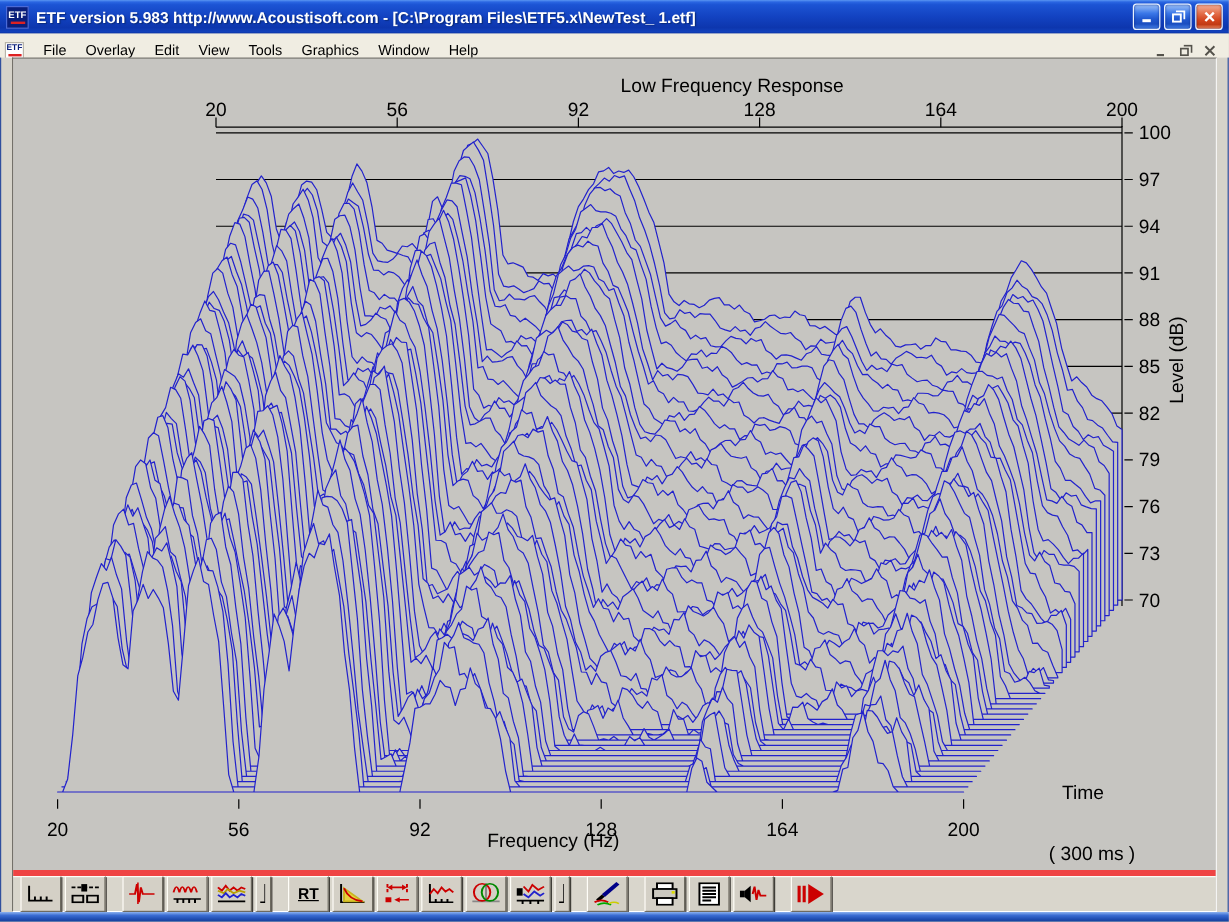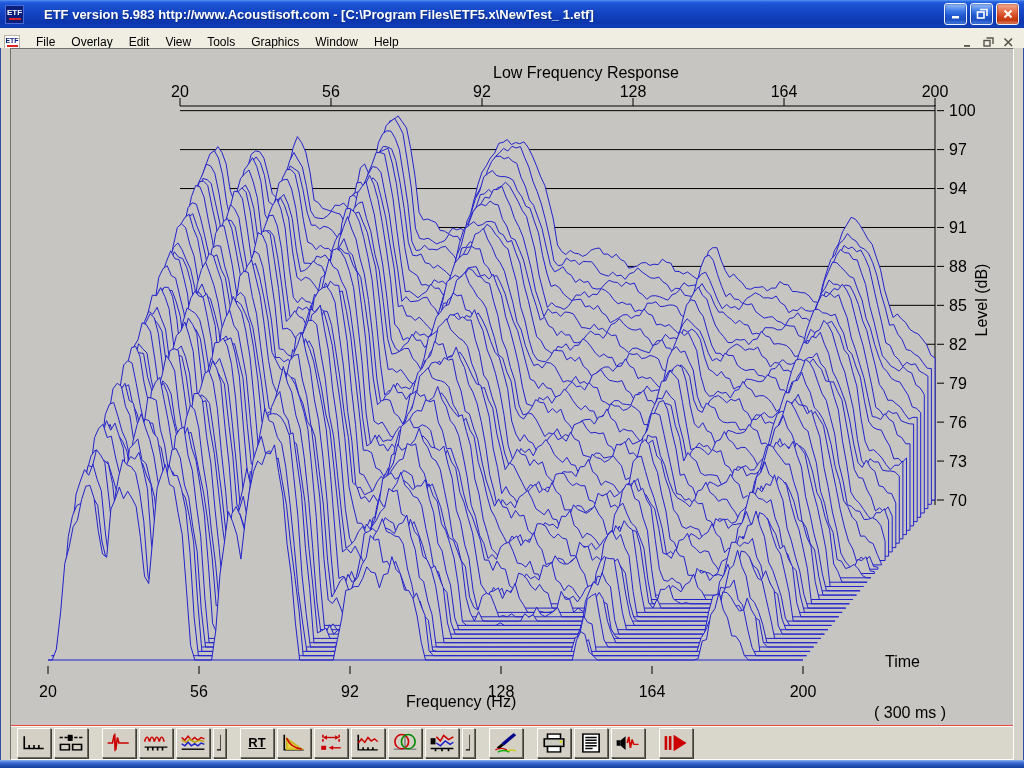--- a/index.html
+++ b/index.html
@@ -14,21 +14,21 @@
     background:linear-gradient(180deg,#5a96f2 0%,#2a66e2 6%,#1c54d4 14%,#1343c2 48%,#0d36ae 82%,#1140ba 94%,#0c33a4 100%);
     display:flex;align-items:center;box-sizing:border-box;padding-left:5px;
   }
   .app-icon{
     width:17px;height:17px;background:#0a1e7a;border:1px solid #4a6ad8;
     display:flex;flex-direction:column;align-items:center;justify-content:center;flex:0 0 auto;
   }
   .app-icon .ei{color:#fff;font-size:8px;font-weight:bold;line-height:8px;letter-spacing:0;}
   .app-icon .eb{width:12px;height:2px;background:#d22;margin-top:1px;}
   .title-text{
-    color:#fff;font-size:13px;font-weight:bold;margin-left:20px;
+    color:#fff;font-size:13px;font-weight:bold;margin-left:6px;
     text-shadow:1px 1px 1px #092a7a;white-space:nowrap;overflow:hidden;flex:1 1 auto;
   }
   .tb-controls{display:flex;gap:3px;margin-right:5px;flex:0 0 auto;}
   .tb-btn{
     width:23px;height:22px;border-radius:3px;border:1px solid #eaf2fc;box-sizing:border-box;
     display:flex;align-items:center;justify-content:center;
     background:linear-gradient(180deg,#9dc2f8 0%,#3c78e8 35%,#2057ce 60%,#1b4ec0 80%,#4a86ec 100%);
     box-shadow:inset 0 0 2px #0a2a88;
   }
   .tb-btn.close{
@@ -58,21 +58,21 @@
     border-top:1px solid #73716a;border-left:1px solid #73716a;
     border-bottom:1px solid #fff;border-right:1px solid #fff;
     background:#c6c5c1;
   }
   .chart-wrap{position:absolute;left:0;top:0;width:1002px;height:676px;background:#c6c5c1;}
   .chart-wrap svg{position:absolute;left:0;top:0;}
   .chart-label{position:absolute;color:#000;font-size:16px;line-height:17px;white-space:pre;}
   
   .toolbar{
     position:absolute;left:0;top:676px;width:1002px;height:34px;box-sizing:border-box;
-    border-top:1px solid #ef4444;box-shadow:inset 0 1px 0 #fcfbf6;
+    border-top:5px solid #ef4444;box-shadow:inset 0 1px 0 #fcfbf6;
     background:#d9d6cc;display:flex;align-items:center;padding:0 0 0 3px;
   }
   .tool-btn{
     width:34px;height:30px;box-sizing:border-box;margin-left:3px;flex:0 0 auto;
     background:#d4d0c6;
     border-top:1px solid #fffef8;border-left:1px solid #fffef8;
     border-right:1px solid #6d6a60;border-bottom:1px solid #6d6a60;
     box-shadow:1px 1px 0 #403e38;
     display:flex;align-items:center;justify-content:center;cursor:default;
   }
@@ -244,21 +244,21 @@
         <text x="199" y="697" text-anchor="middle" font-size="16" fill="#000" font-family="Liberation Sans, DejaVu Sans, sans-serif">56</text>
         <line x1="350" y1="666" x2="350" y2="674" stroke="#000"></line>
         <text x="350" y="697" text-anchor="middle" font-size="16" fill="#000" font-family="Liberation Sans, DejaVu Sans, sans-serif">92</text>
         <line x1="501" y1="666" x2="501" y2="674" stroke="#000"></line>
         <text x="501" y="697" text-anchor="middle" font-size="16" fill="#000" font-family="Liberation Sans, DejaVu Sans, sans-serif">128</text>
         <line x1="652" y1="666" x2="652" y2="674" stroke="#000"></line>
         <text x="652" y="697" text-anchor="middle" font-size="16" fill="#000" font-family="Liberation Sans, DejaVu Sans, sans-serif">164</text>
         <line x1="803" y1="666" x2="803" y2="674" stroke="#000"></line>
         <text x="803" y="697" text-anchor="middle" font-size="16" fill="#000" font-family="Liberation Sans, DejaVu Sans, sans-serif">200</text>
       </svg>
-    <div class="chart-label" style="left:445px;top:15px;width:260px;text-align:center;">Low Frequency Response</div>
+    <div class="chart-label" style="left:432px;top:15px;width:260px;text-align:right;">Low Frequency Response</div>
     <div class="chart-label" style="left:863px;top:534px;">
       <div style="padding-left:11px;margin-top:36px;">Time</div>
       <div>( 300 ms )</div>
     </div>
     <div class="chart-label" style="left:395px;top:644px;width:200px;text-align:left;">Frequency (Hz)</div>
     <div class="chart-label" style="left:901px;top:242px;width:140px;height:18px;text-align:center;transform:rotate(-90deg);">Level (dB)</div>
   </div>
   <div class="toolbar" id="toolbar">
       <div class="tool-btn">
         <svg width="26" height="22" viewBox="0 0 16 16" preserveAspectRatio="none">

